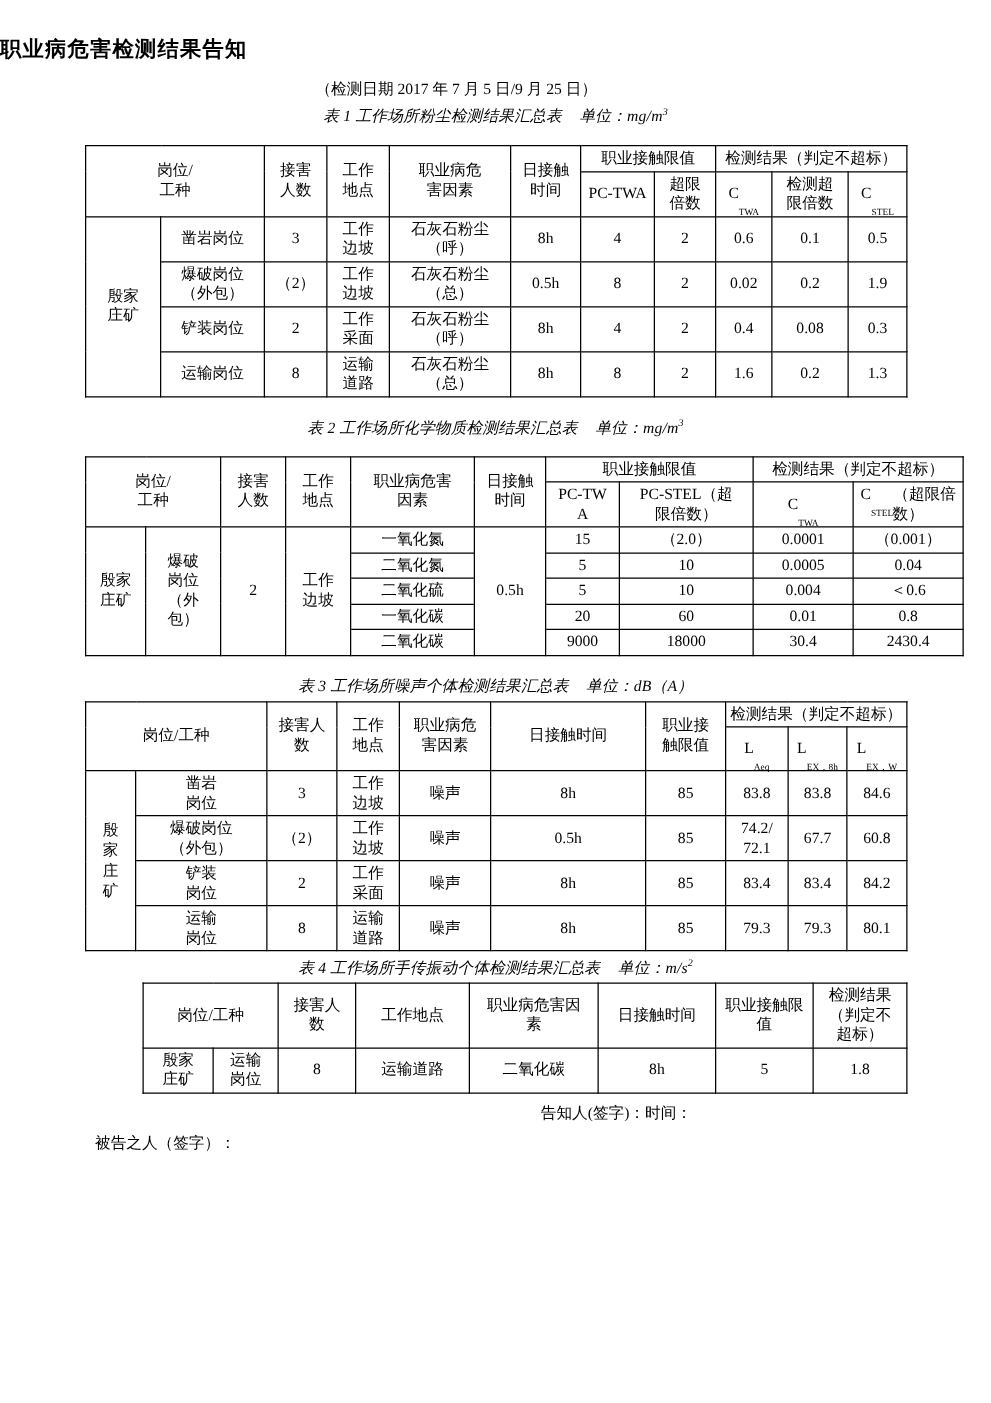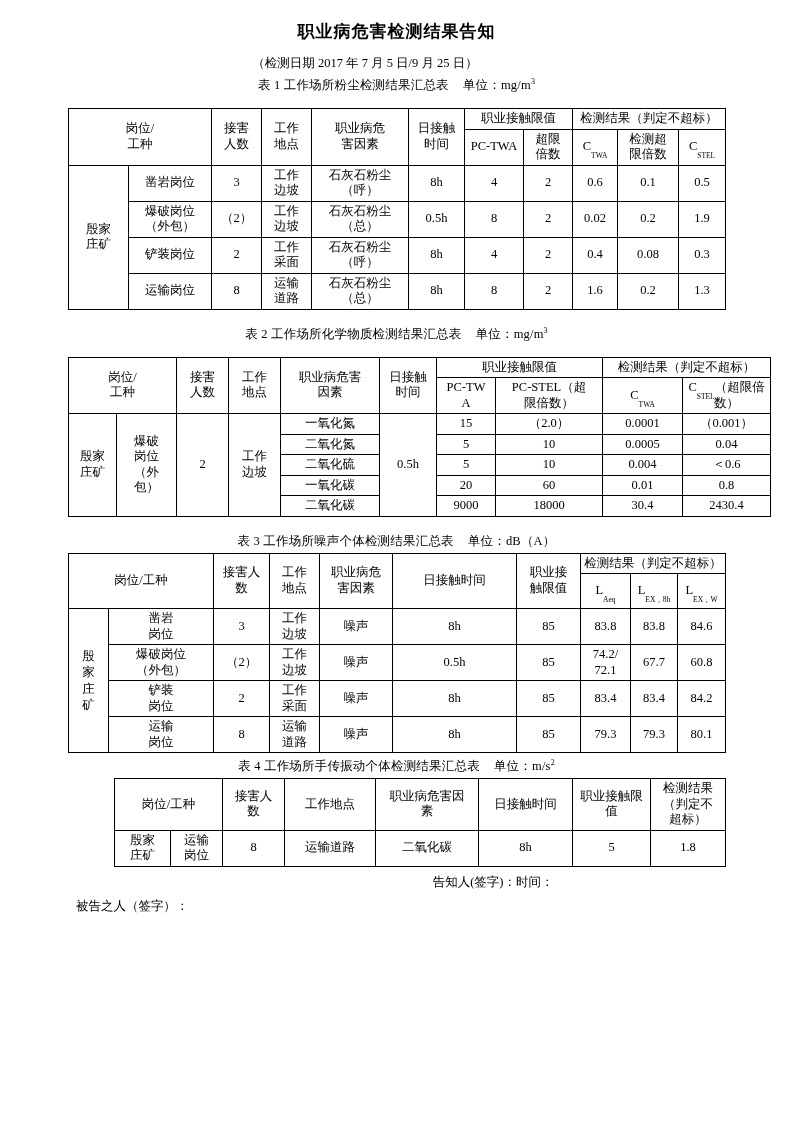--- a/index.html
+++ b/index.html
@@ -16,43 +16,44 @@
     overflow: hidden;
   }
   .page {
     width: 793px;
     height: 1122px;
     box-sizing: border-box;
     padding: 0;
     position: relative;
   }
   .doc-title {
-    text-align: center;
+    text-align: left;
     font-size: 17px;
     font-weight: bold;
     letter-spacing: 1px;
     margin: 0;
-    padding-top: 20px;
+    padding-top: 28px;
     font-family: "Liberation Sans", "DejaVu Sans", sans-serif;
   }
   .date-line {
     text-align: center;
     font-size: 12.5px;
     margin: 0;
     padding-right: 63px;
     padding-top: 12px;
     font-family: "Liberation Serif", serif;
   }
   .tbl-caption {
     text-align: center;
     font-size: 12.5px;
     margin: 0;
     padding-top: 5px;
     padding-bottom: 3px;
     letter-spacing: 0.2px;
+    font-style: italic;
   }
   .cap-gap { padding-left: 14px; }
   table {
     border-collapse: collapse;
     table-layout: fixed;
     font-size: 12.5px;
   }
   table td, table th {
     border: 1px solid #000000;
     text-align: center;
@@ -73,21 +74,21 @@
   .vert-name {
     width: 1em;
     margin: 0 auto;
     line-height: 1.3;
   }
   .nowrapcell { word-break: keep-all; white-space: nowrap; }
   sub {
     font-size: 7.5px;
     vertical-align: baseline;
     position: relative;
-    top: 8px;
+    top: 14px;
   }
   sup {
     font-size: 8px;
     vertical-align: baseline;
     position: relative;
     top: -5px;
   }
   .footer {
     font-size: 12.5px;
     padding-left: 76px;

